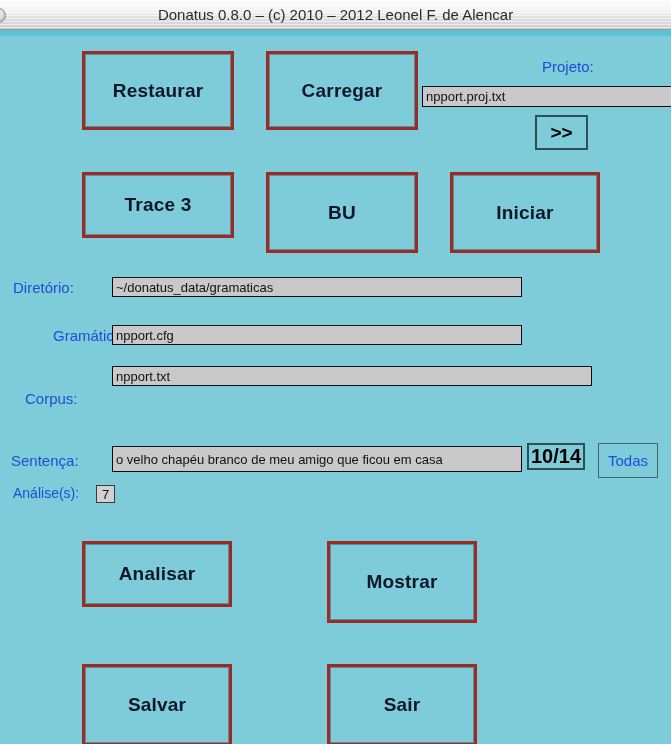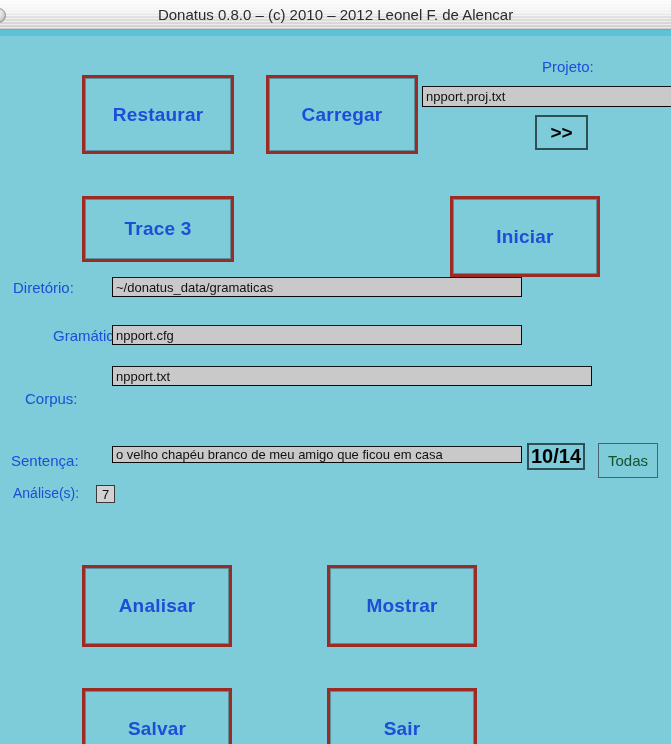--- a/index.html
+++ b/index.html
@@ -80,49 +80,48 @@
   }
 
   
   .btn-big {
     position: absolute;
     box-sizing: border-box;
     background: #7ecbd9;
     border: 3px solid #9e2b23;
     outline: 1px solid #5a8f9c;
     outline-offset: -4px;
-    color: #1d4ed8;
+    color: #0f172a;
     font-size: 19px;
     font-weight: bold;
     display: flex;
     align-items: center;
     justify-content: center;
     letter-spacing: 0.2px;
-    margin-top: 24px;
   }
 
   
   .btn-small {
     position: absolute;
     box-sizing: border-box;
     background: #7ecbd9;
     border: 2px solid #2f4f55;
     color: #000;
     font-size: 19px;
     font-weight: bold;
     display: flex;
     align-items: center;
     justify-content: center;
   }
   .btn-thin {
     position: absolute;
     box-sizing: border-box;
     background: #7ecbd9;
     border: 1px solid #46666d;
-    color: #14532d;
+    color: #1d4ed8;
     font-size: 15px;
     display: flex;
     align-items: center;
     justify-content: center;
   }
 
   
   .lbl {
     position: absolute;
     font-size: 15px;
@@ -171,38 +170,39 @@
   <div class="teal-strip"></div>
 
   <div class="btn-big" style="left:82px; top:51px; width:152px; height:79px;">Restaurar</div>
   <div class="btn-big" style="left:266px; top:51px; width:152px; height:79px;">Carregar</div>
 
   <div class="lbl" style="left:542px; top:58px;">Projeto:</div>
   <div class="field" style="left:422px; top:86px; width:252px; height:21px;" placeholder="">npport.proj.txt</div>
   <div class="btn-small" style="left:535px; top:115px; width:53px; height:35px;">&gt;&gt;</div>
 
   <div class="btn-big" style="left:82px; top:172px; width:152px; height:66px;">Trace 3</div>
+  <div class="btn-big" style="left:266px; top:172px; width:152px; height:81px;">BU</div>
   <div class="btn-big" style="left:450px; top:172px; width:150px; height:81px;">Iniciar</div>
 
   <div class="lbl" style="left:13px; top:279px;">Diretório:</div>
   <div class="field" style="left:112px; top:277px; width:410px; height:20px;" placeholder="">~/donatus_data/gramaticas</div>
 
   <div class="lbl" style="left:11px; top:327px;margin-left:42px;">Gramática:</div>
   <div class="field" style="left:112px; top:325px; width:410px; height:20px;" placeholder="">npport.cfg</div>
 
   <div class="lbl" style="left:25px; top:390px;">Corpus:</div>
   <div class="field" style="left:112px; top:366px; width:480px; height:20px;" placeholder="">npport.txt</div>
 
   <div class="lbl" style="left:11px; top:452px;">Sentença:</div>
-  <div class="field" style="left:112px; top:446px; width:410px; height:17px;" placeholder="">o velho chapéu branco de meu amigo que ficou em casa</div>
+  <div class="field" style="left:112px; top:446px; width:410px; height:26px;" placeholder="">o velho chapéu branco de meu amigo que ficou em casa</div>
   <div class="btn-small" style="left:527px; top:443px; width:58px; height:27px; font-size:20px;">10/14</div>
   <div class="btn-thin" style="left:598px; top:443px; width:60px; height:35px;">Todas</div>
 
   <div class="lbl" style="left:13px; top:485px; font-size:14px;">Análise(s):</div>
   <div class="field-sm" style="left:96px; top:485px; width:19px; height:18px;">7</div>
 
-  <div class="btn-big" style="left:82px; top:541px; width:150px; height:82px;">Analisar</div>
+  <div class="btn-big" style="left:82px; top:541px; width:150px; height:66px;">Analisar</div>
   <div class="btn-big" style="left:327px; top:541px; width:150px; height:82px;">Mostrar</div>
 
   <div class="btn-big" style="left:82px; top:664px; width:150px; height:82px;">Salvar</div>
   <div class="btn-big" style="left:327px; top:664px; width:150px; height:82px;">Sair</div>
 
 </div>
 
 </body></html>

